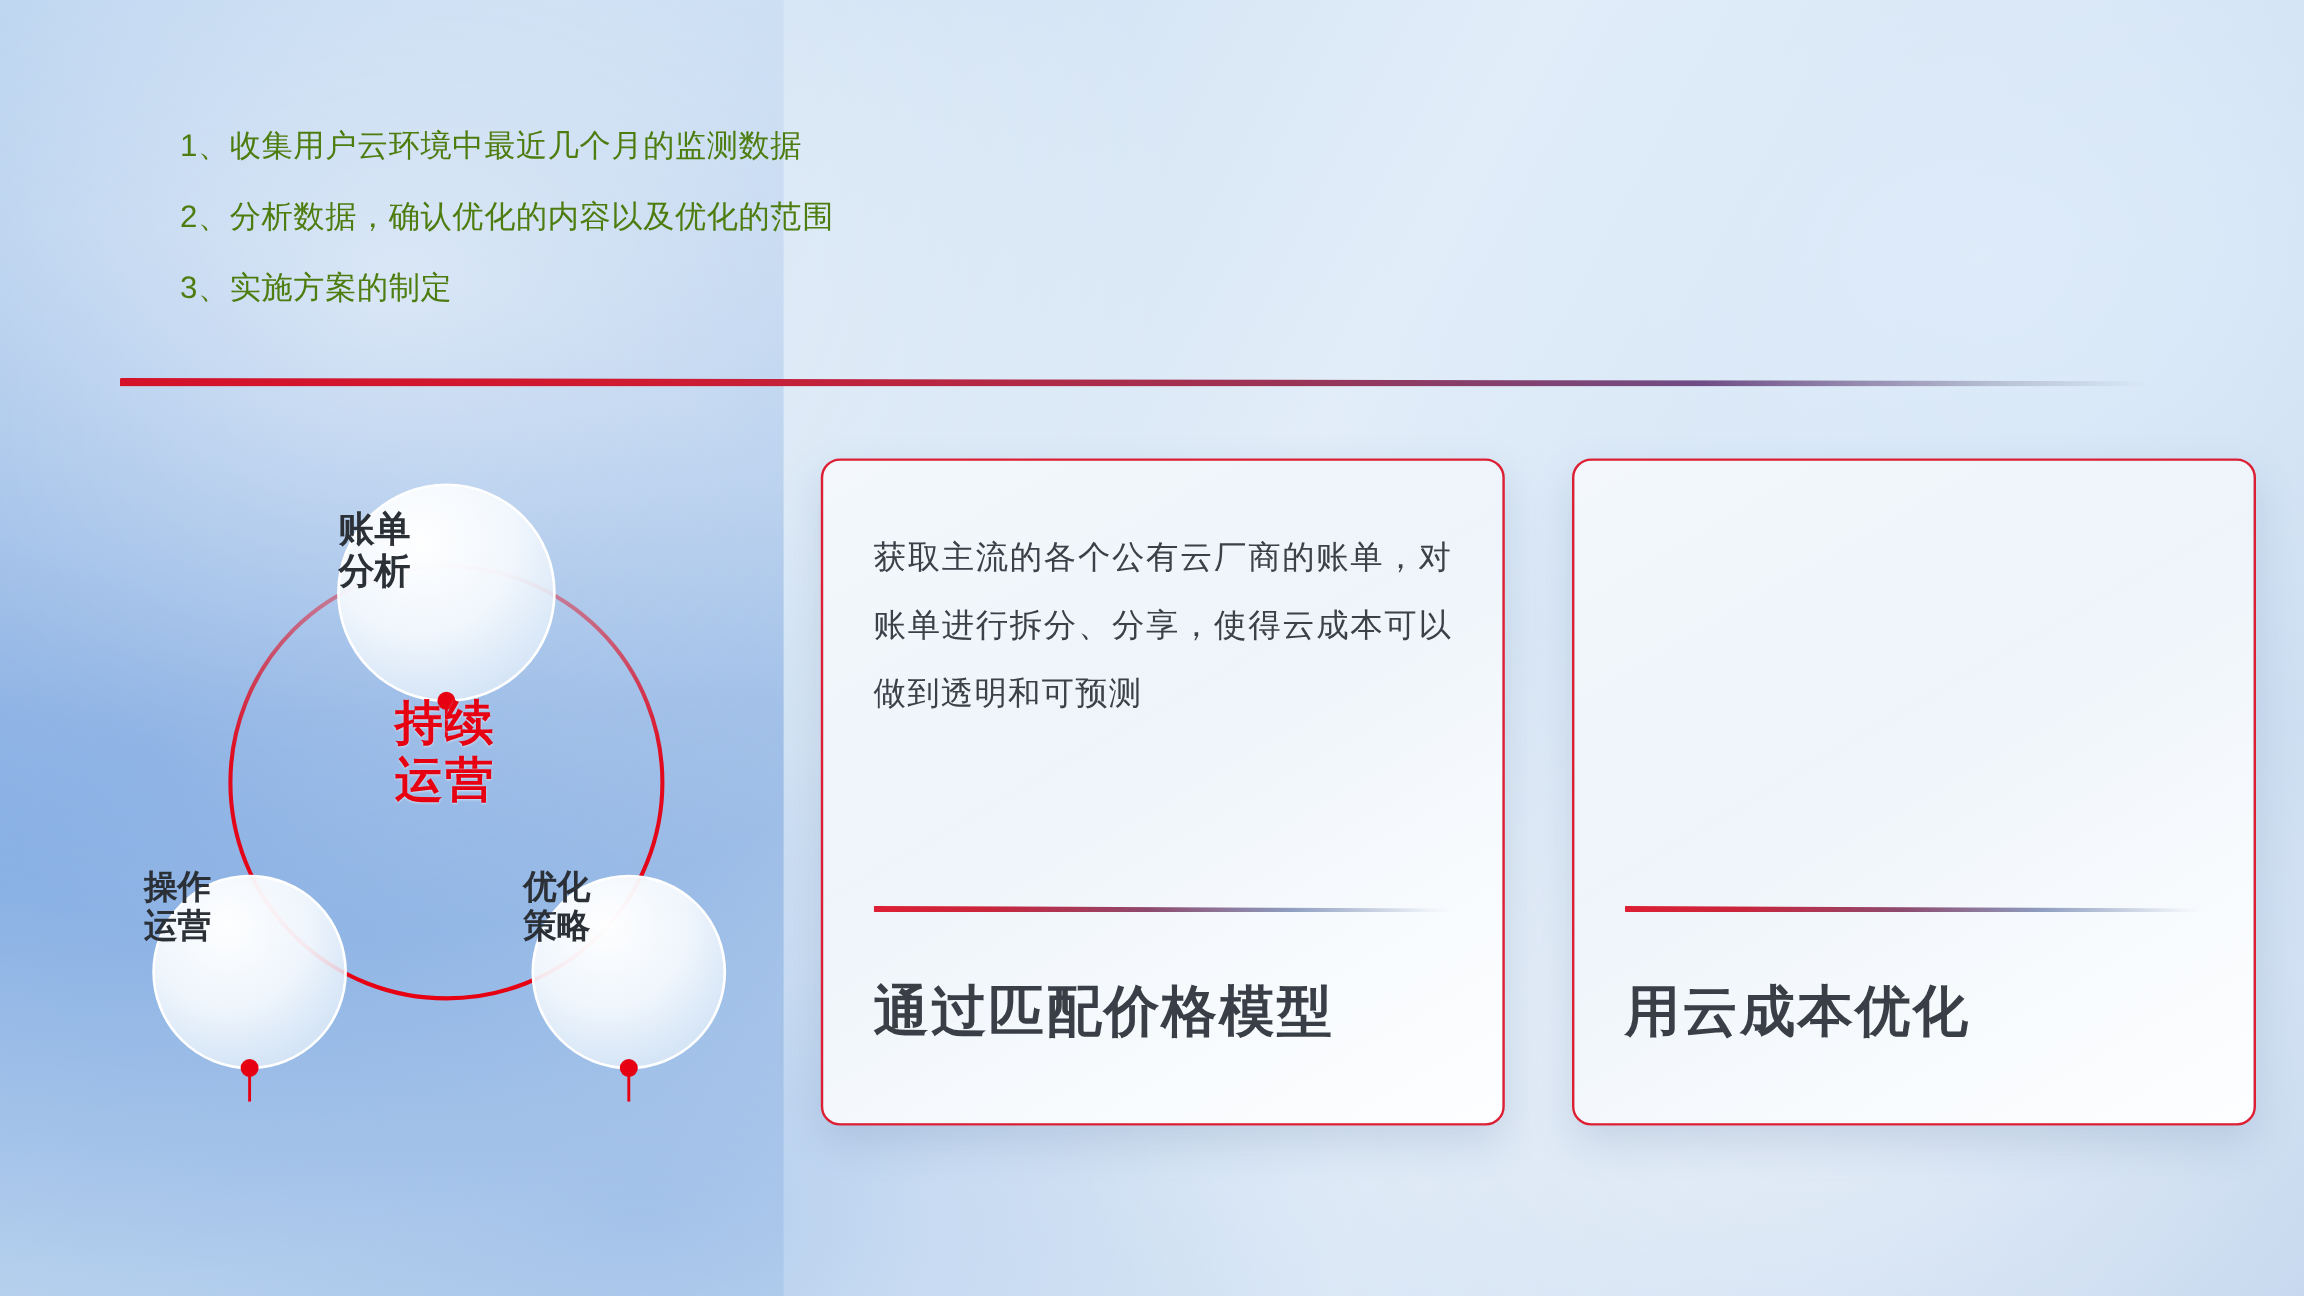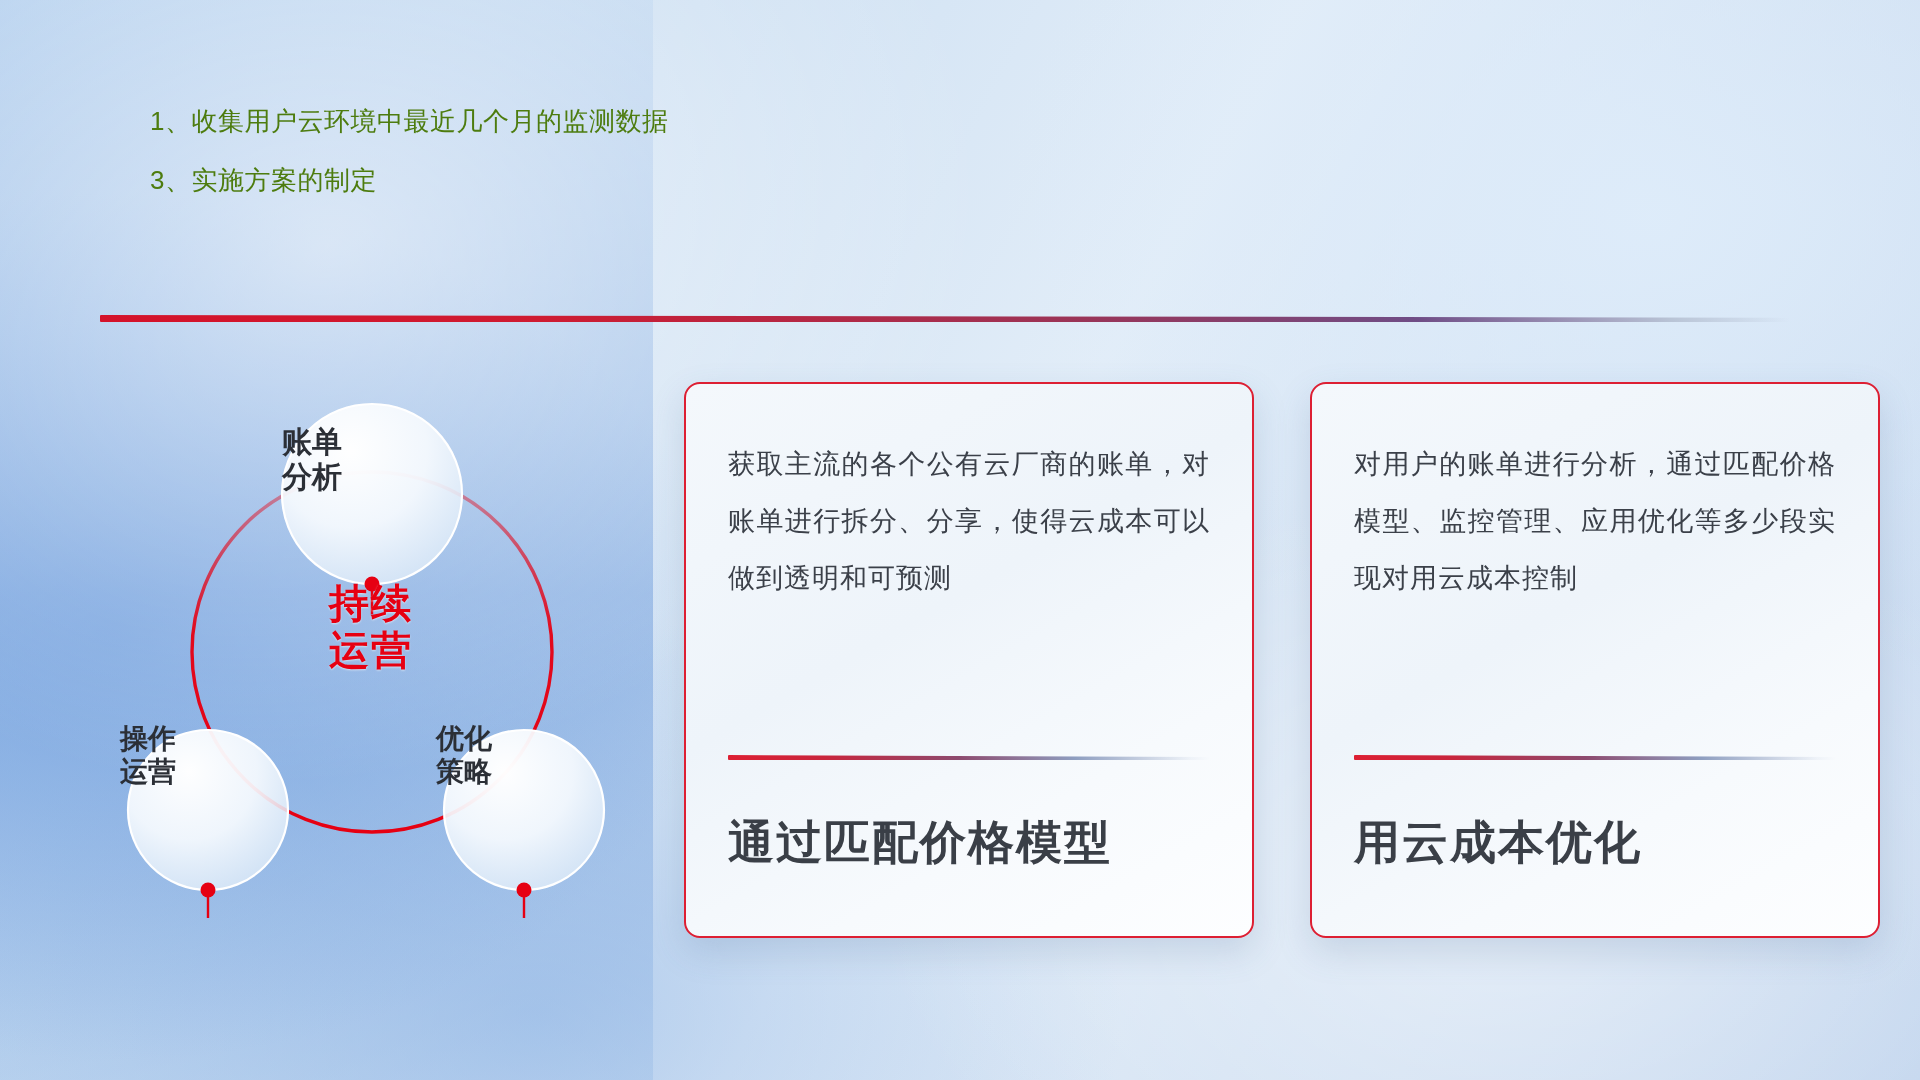--- a/index.html
+++ b/index.html
@@ -156,20 +156,21 @@
 <body>
 
 <div class="bg-base"></div>
 <div class="bg-wash-left"></div>
 <div class="bg-sheen-a"></div>
 <div class="bg-sheen-b"></div>
 
 <div class="bullets">
   <div class="bullet-col col-left">
     <div class="bullet-line">1、收集用户云环境中最近几个月的监测数据</div>
+    <div class="bullet-line">2、分析数据，确认优化的内容以及优化的范围</div>
     <div class="bullet-line">3、实施方案的制定</div>
   </div>
 </div>
 
 <div class="divider">
   <div class="bar"></div>
 </div>
 
 <div class="venn">
   <svg viewBox="0 0 560 600" width="560" height="600">
@@ -216,18 +217,17 @@
 
 <div class="cards">
 
   <div class="card">
     <div class="card-body">获取主流的各个公有云厂商的账单，对账单进行拆分、分享，使得云成本可以做到透明和可预测</div>
     <div class="card-rule"></div>
     <div class="card-title">通过匹配价格模型</div>
   </div>
 
   <div class="card">
-    <div class="card-body">对用户的账单进行分析，通过匹配价格模型、监控管理、应用优化等多少段实现对用云成本控制</div>
     <div class="card-rule"></div>
     <div class="card-title">用云成本优化</div>
   </div>
 
 </div>
 
 </body></html>

